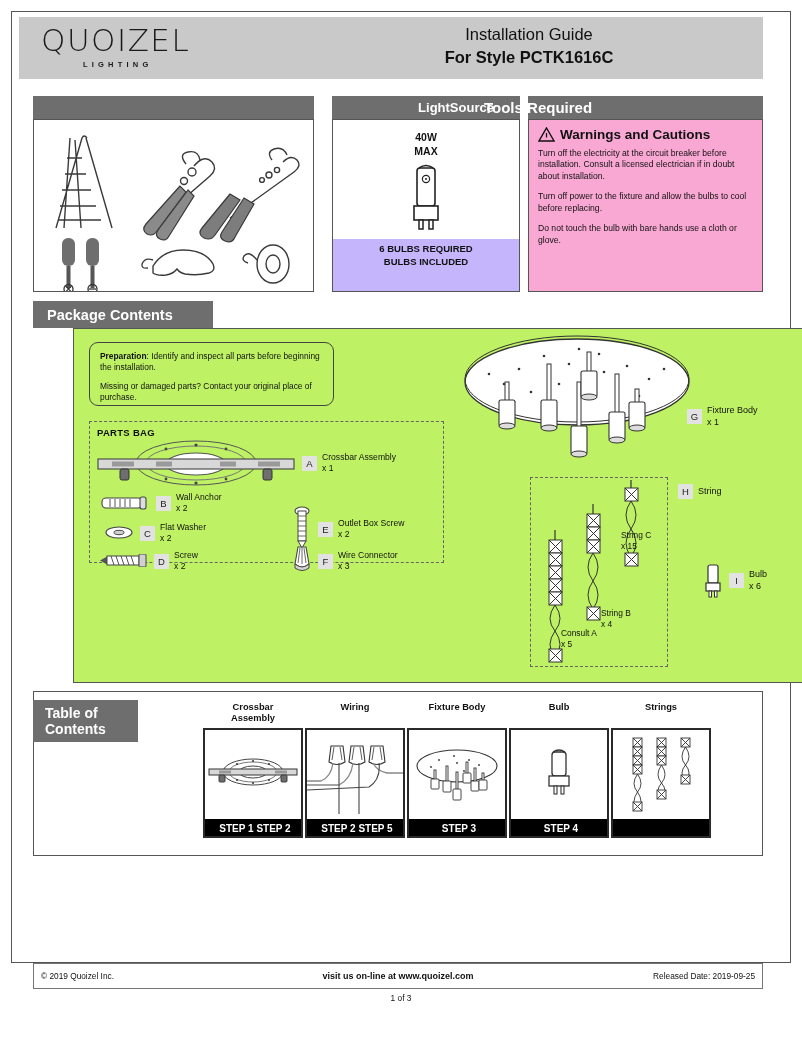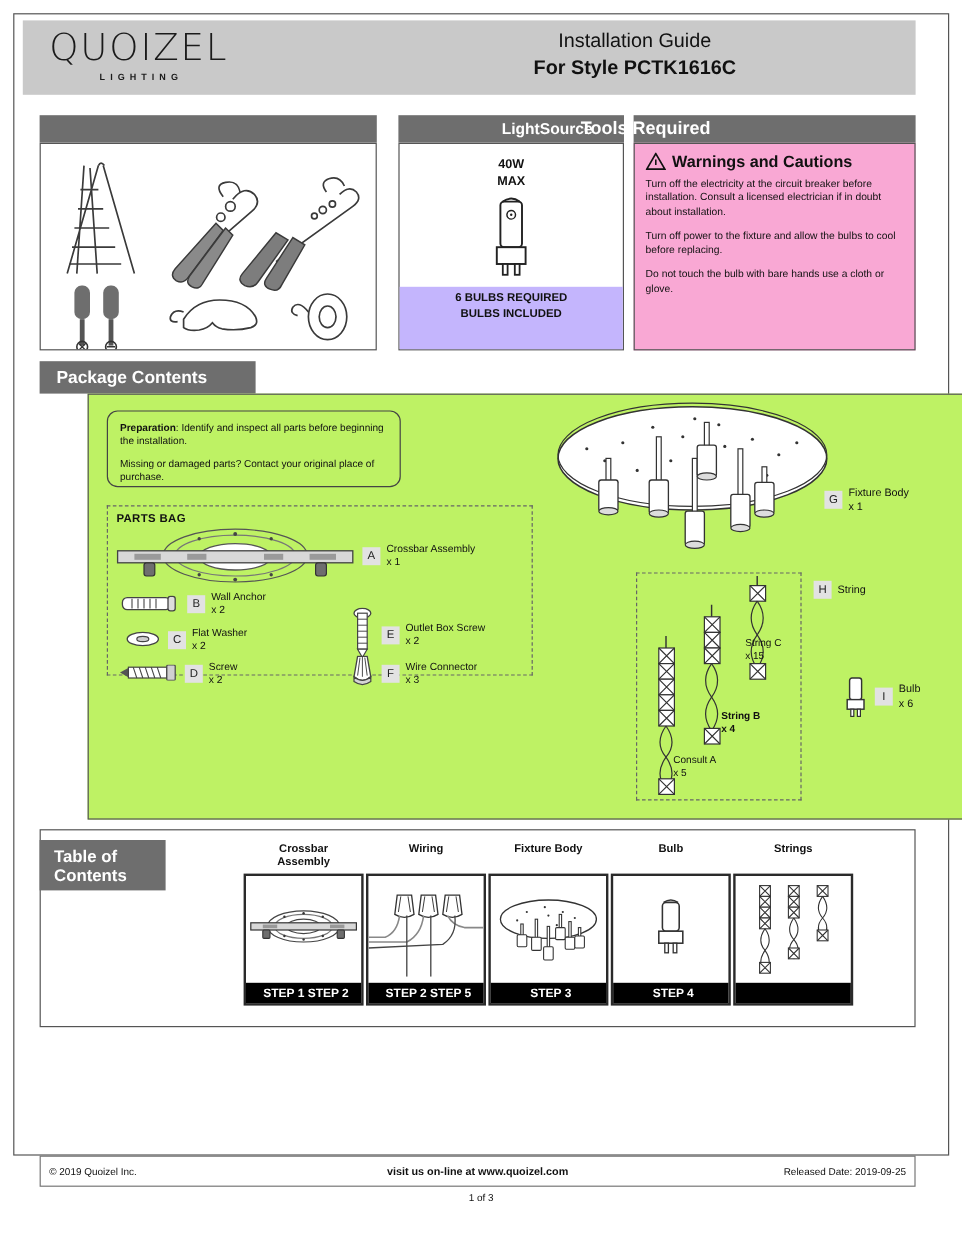--- a/index.html
+++ b/index.html
@@ -516,21 +516,21 @@
         <path d="M100 23 q-10 14 0 28 q10 14 0 28" fill="none"></path>
         <path d="M100 23 q10 14 0 28 q-10 14 0 28" fill="none"></path>
         <rect x="94" y="75" width="13" height="13"></rect>
           <path d="M94 75 L107 88 M107 75 L94 88"></path>
       </g>
     </svg>
     <div class="str-cap" style="left:30px; top:150px;">
       <div>Consult A</div>
       <div>x 5</div>
     </div>
-    <div class="str-cap" style="left:70px; top:113px;font-weight:bold;">
+    <div class="str-cap" style="left:70px; top:130px;">
       <div>String B</div>
       <div>x 4</div>
     </div>
     <div class="str-cap" style="left:90px; top:52px;">
       <div>String C</div>
       <div>x 15</div>
     </div>
   </div>
 
   <div class="pitem" style="left:604px; top:155px;">

